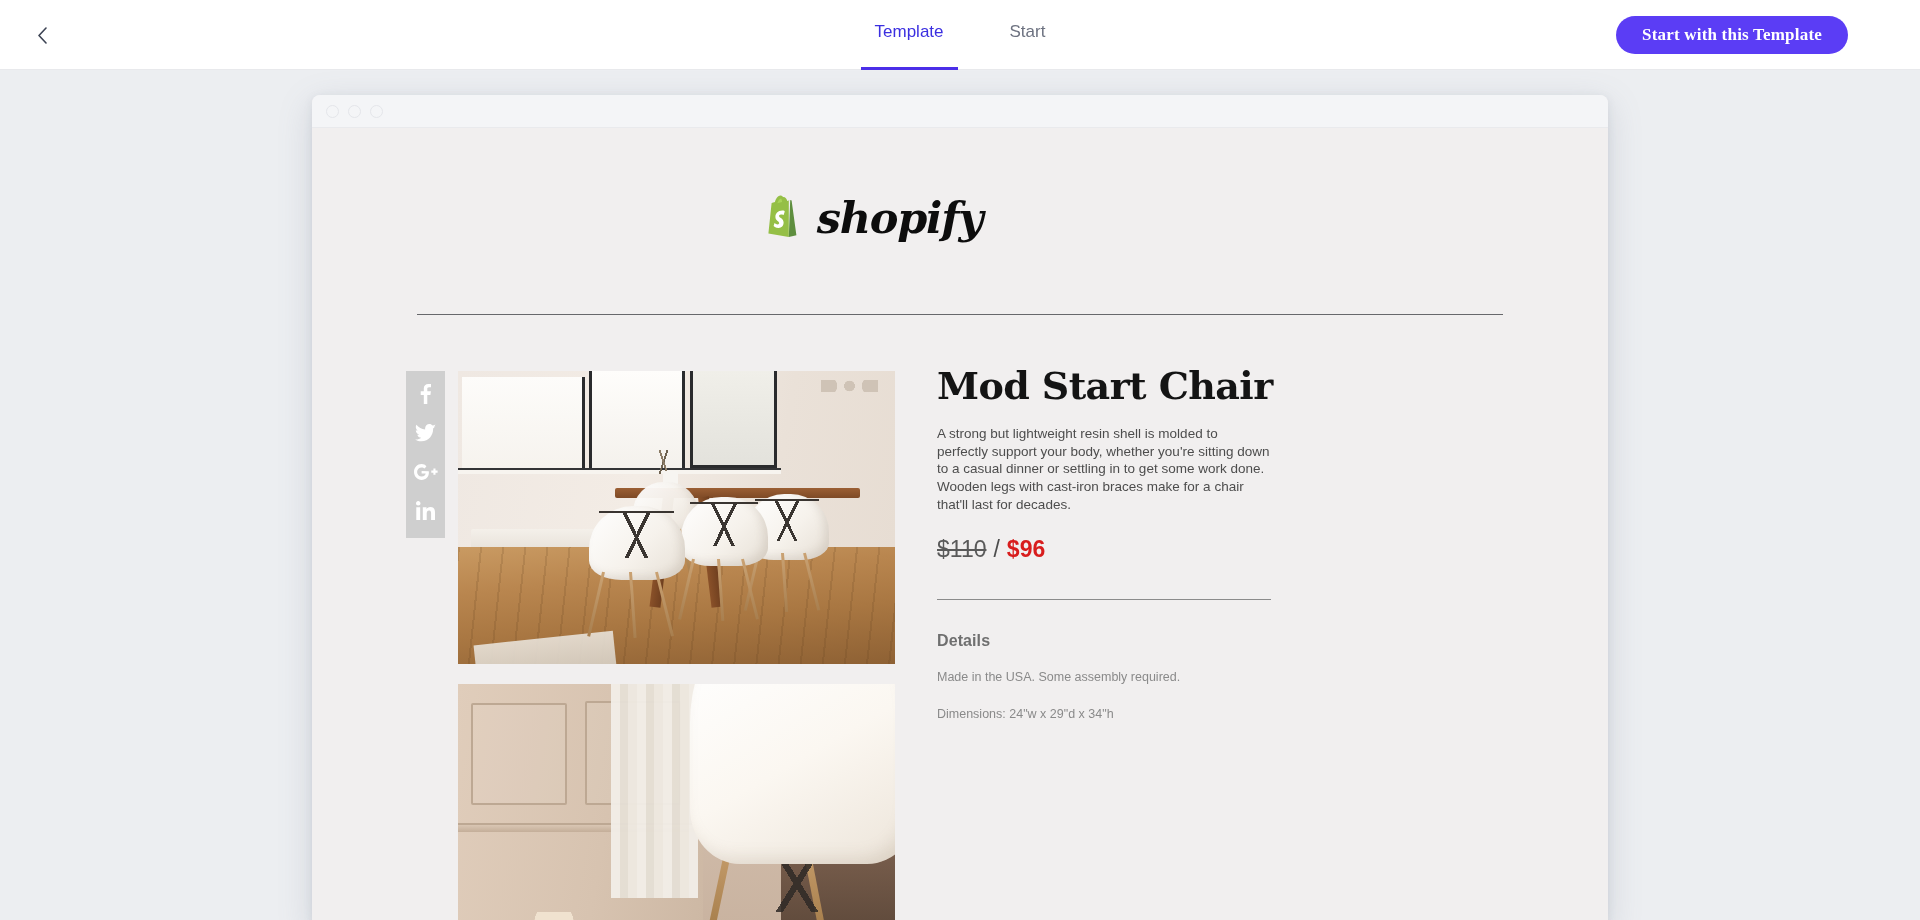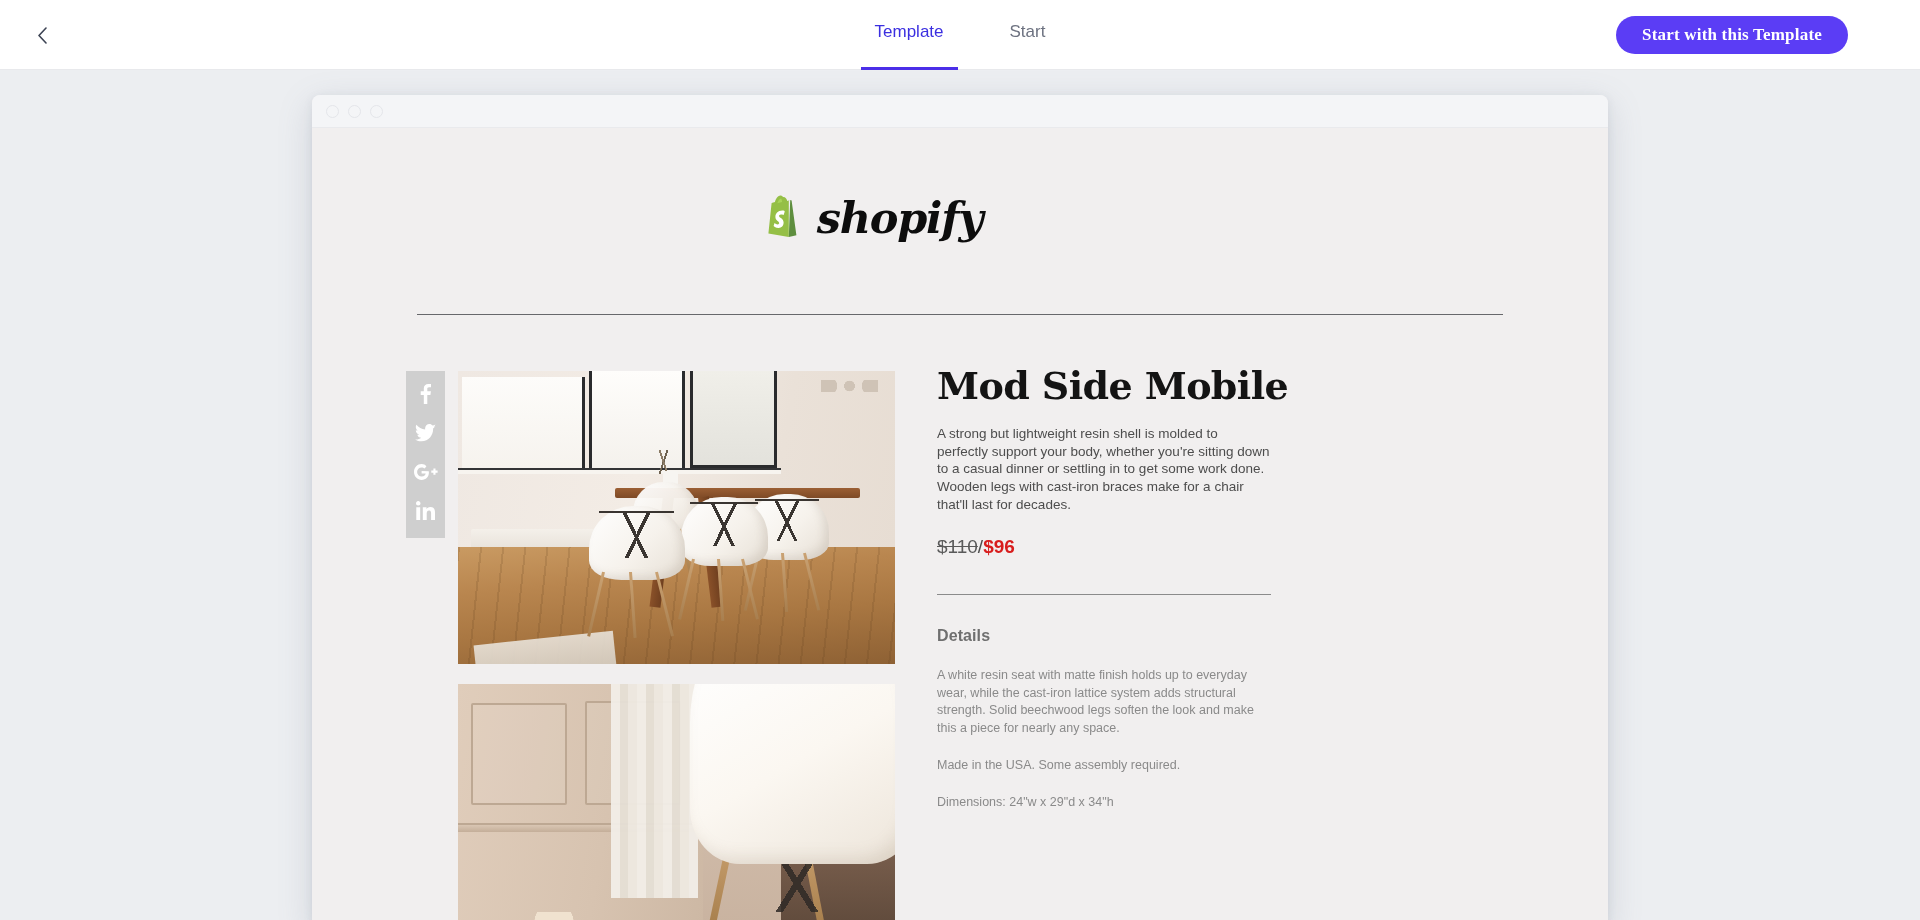--- a/index.html
+++ b/index.html
@@ -357,25 +357,26 @@
   }
   .product-desc {
     margin-top: 18px;
     font-size: 13.5px;
     line-height: 1.32;
     color: #4d4d4d;
     width: 334px;
   }
   .price-row {
     margin-top: 22px;
-    font-size: 19px;
+    font-size: 23px;
     font-weight: 700;
     color: #4d4d4d;
     display: flex;
     align-items: baseline;
+    gap: 7px;
   }
   .price-old { text-decoration: line-through; color: #5a5a5a; font-weight: 400; }
   .price-sep { color: #4d4d4d; font-weight: 400; }
   .price-new { color: #d81d1d; font-weight: 700; }
   .rule-mid {
     margin-top: 36px;
     width: 334px; height: 0;
     border-top: 1px solid #8b8b8b;
   }
   .details-head {
@@ -537,35 +538,34 @@
               <span class="cl a"></span>
               <span class="cl b"></span>
             </div>
           <div class="c-wire"></div>
           <div class="c-shell"></div>
           <div class="c-floorobj"></div>
         </div>
       </div>
 
       <div class="info">
-        <h1 class="product-title">Mod Side Mobile</h1>
+        <h1 class="product-title">Mod Start Chair</h1>
 
         <p class="product-desc">A strong but lightweight resin shell is molded to perfectly support your body, whether you're sitting down to a casual dinner or settling in to get some work done. Wooden legs with cast-iron braces make for a chair that'll last for decades.</p>
 
         <div class="price-row">
           <span class="price-old">$110</span>
           <span class="price-sep">/</span>
           <span class="price-new">$96</span>
         </div>
 
         <div class="rule-mid"></div>
 
         <div class="details-head">Details</div>
 
-        <p class="details-p">A white resin seat with matte finish holds up to everyday wear, while the cast-iron lattice system adds structural strength. Solid beechwood legs soften the look and make this a piece for nearly any space.</p>
 
         <p class="details-p tight">Made in the USA. Some assembly required.</p>
 
         <p class="details-p tight">Dimensions: 24"w x 29"d x 34"h</p>
       </div>
 
     </div>
   </div>
 </div>
 

